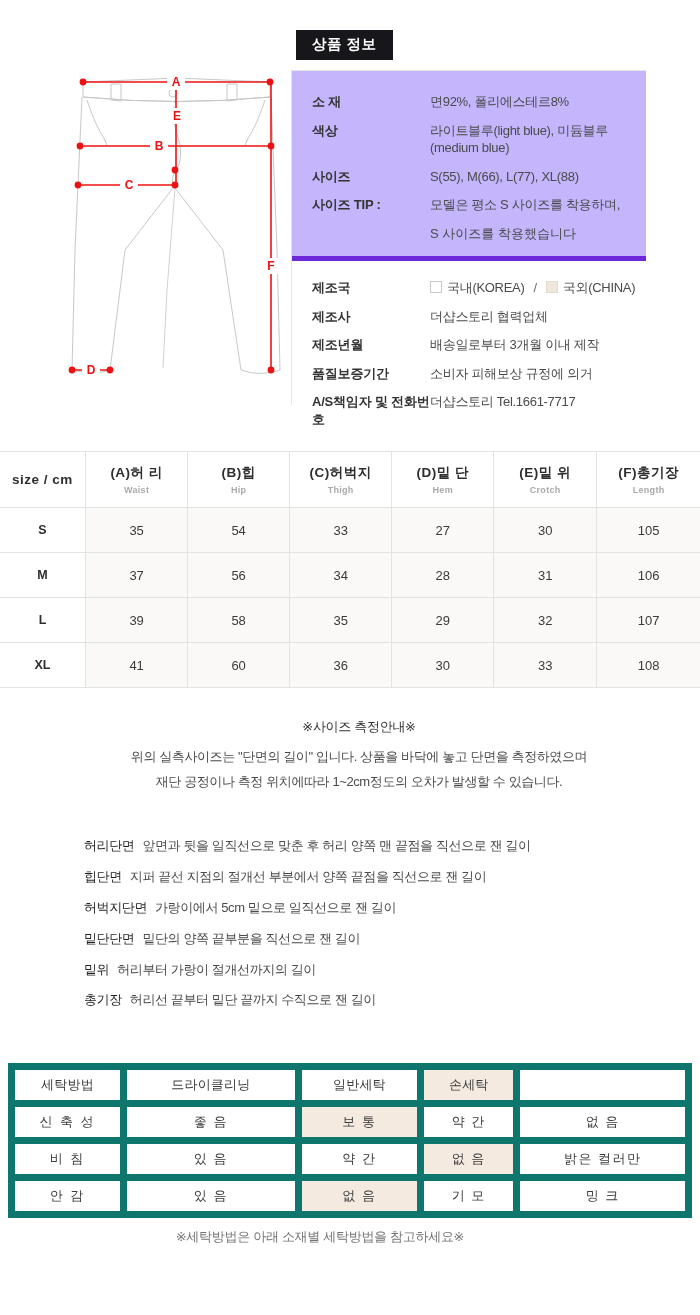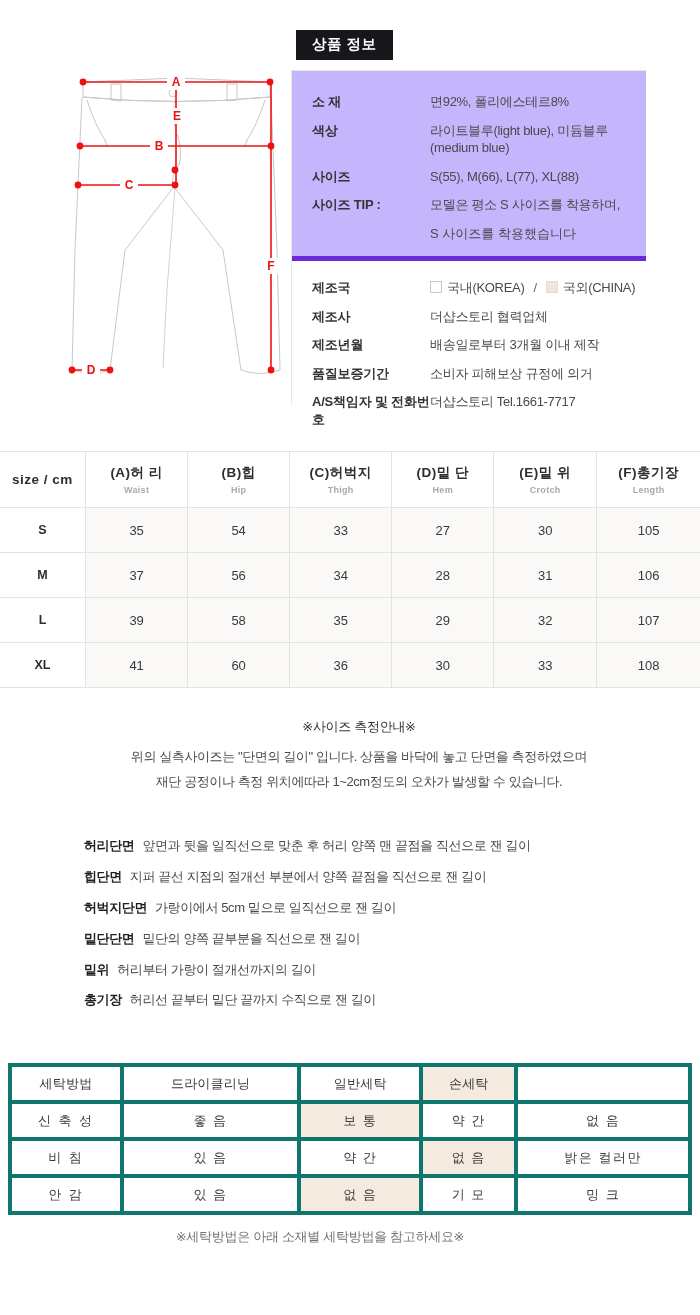--- a/index.html
+++ b/index.html
@@ -116,32 +116,32 @@
   .col-m { width: 115px; }
 
   
   #notice { position: absolute; left: 9px; top: 718px; width: 700px; text-align: center; }
   #notice .nt-title { font-size: 13px; color: #333; letter-spacing: -0.3px; margin-bottom: 9px; }
   #notice .nt-line { font-size: 13px; color: #4a4a4a; letter-spacing: -0.4px; line-height: 1.9; }
 
   
   #definitions { position: absolute; left: 84px; top: 838px; width: 560px; }
   .def-row { font-size: 13px; color: #4a4a4a; letter-spacing: -0.4px; margin-bottom: 14px; line-height: 1.3; }
-  .def-term { font-weight: bold; color: #1f1f1f; margin-right: 8px; }
+  .def-term { font-weight: normal; color: #1f1f1f; margin-right: 8px; }
 
   
   #care-table {
     position: absolute;
     left: 8px; top: 1063px;
     width: 684px;
     border-collapse: collapse;
     font-size: 13px;
   }
   #care-table td {
-    border: 4px solid #0f766e;
+    border: 7px solid #0f766e;
     height: 37px;
     text-align: center;
     color: #3a3a3a;
     letter-spacing: 1.5px;
   }
   #care-table td.rowhead { width: 112px; letter-spacing: 2px; }
   #care-table td.hl { background: #f4eae0; }
   #care-table tr:first-child td { letter-spacing: 0.2px; }
 
   

